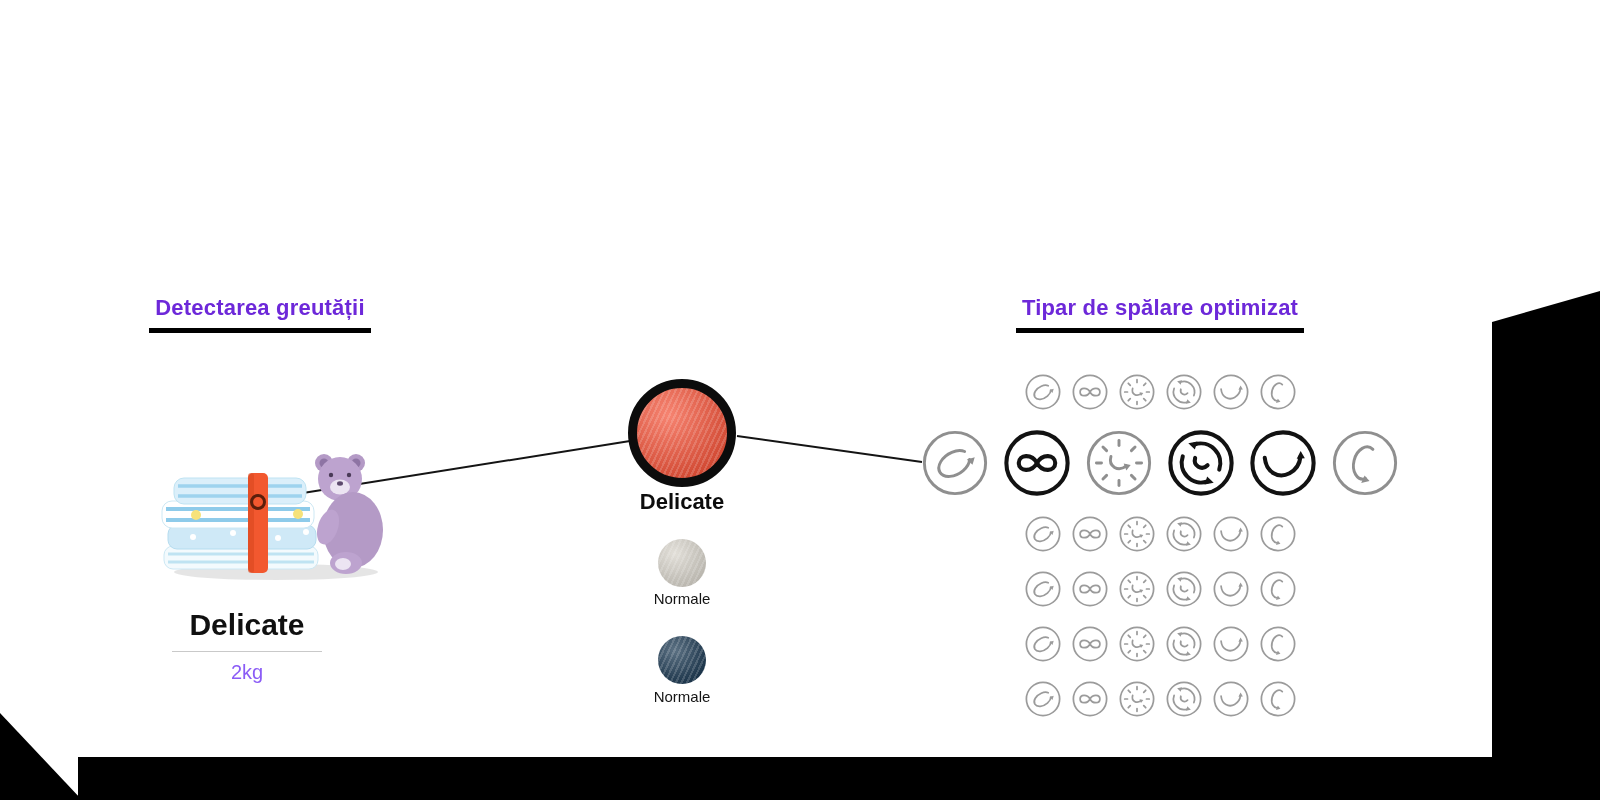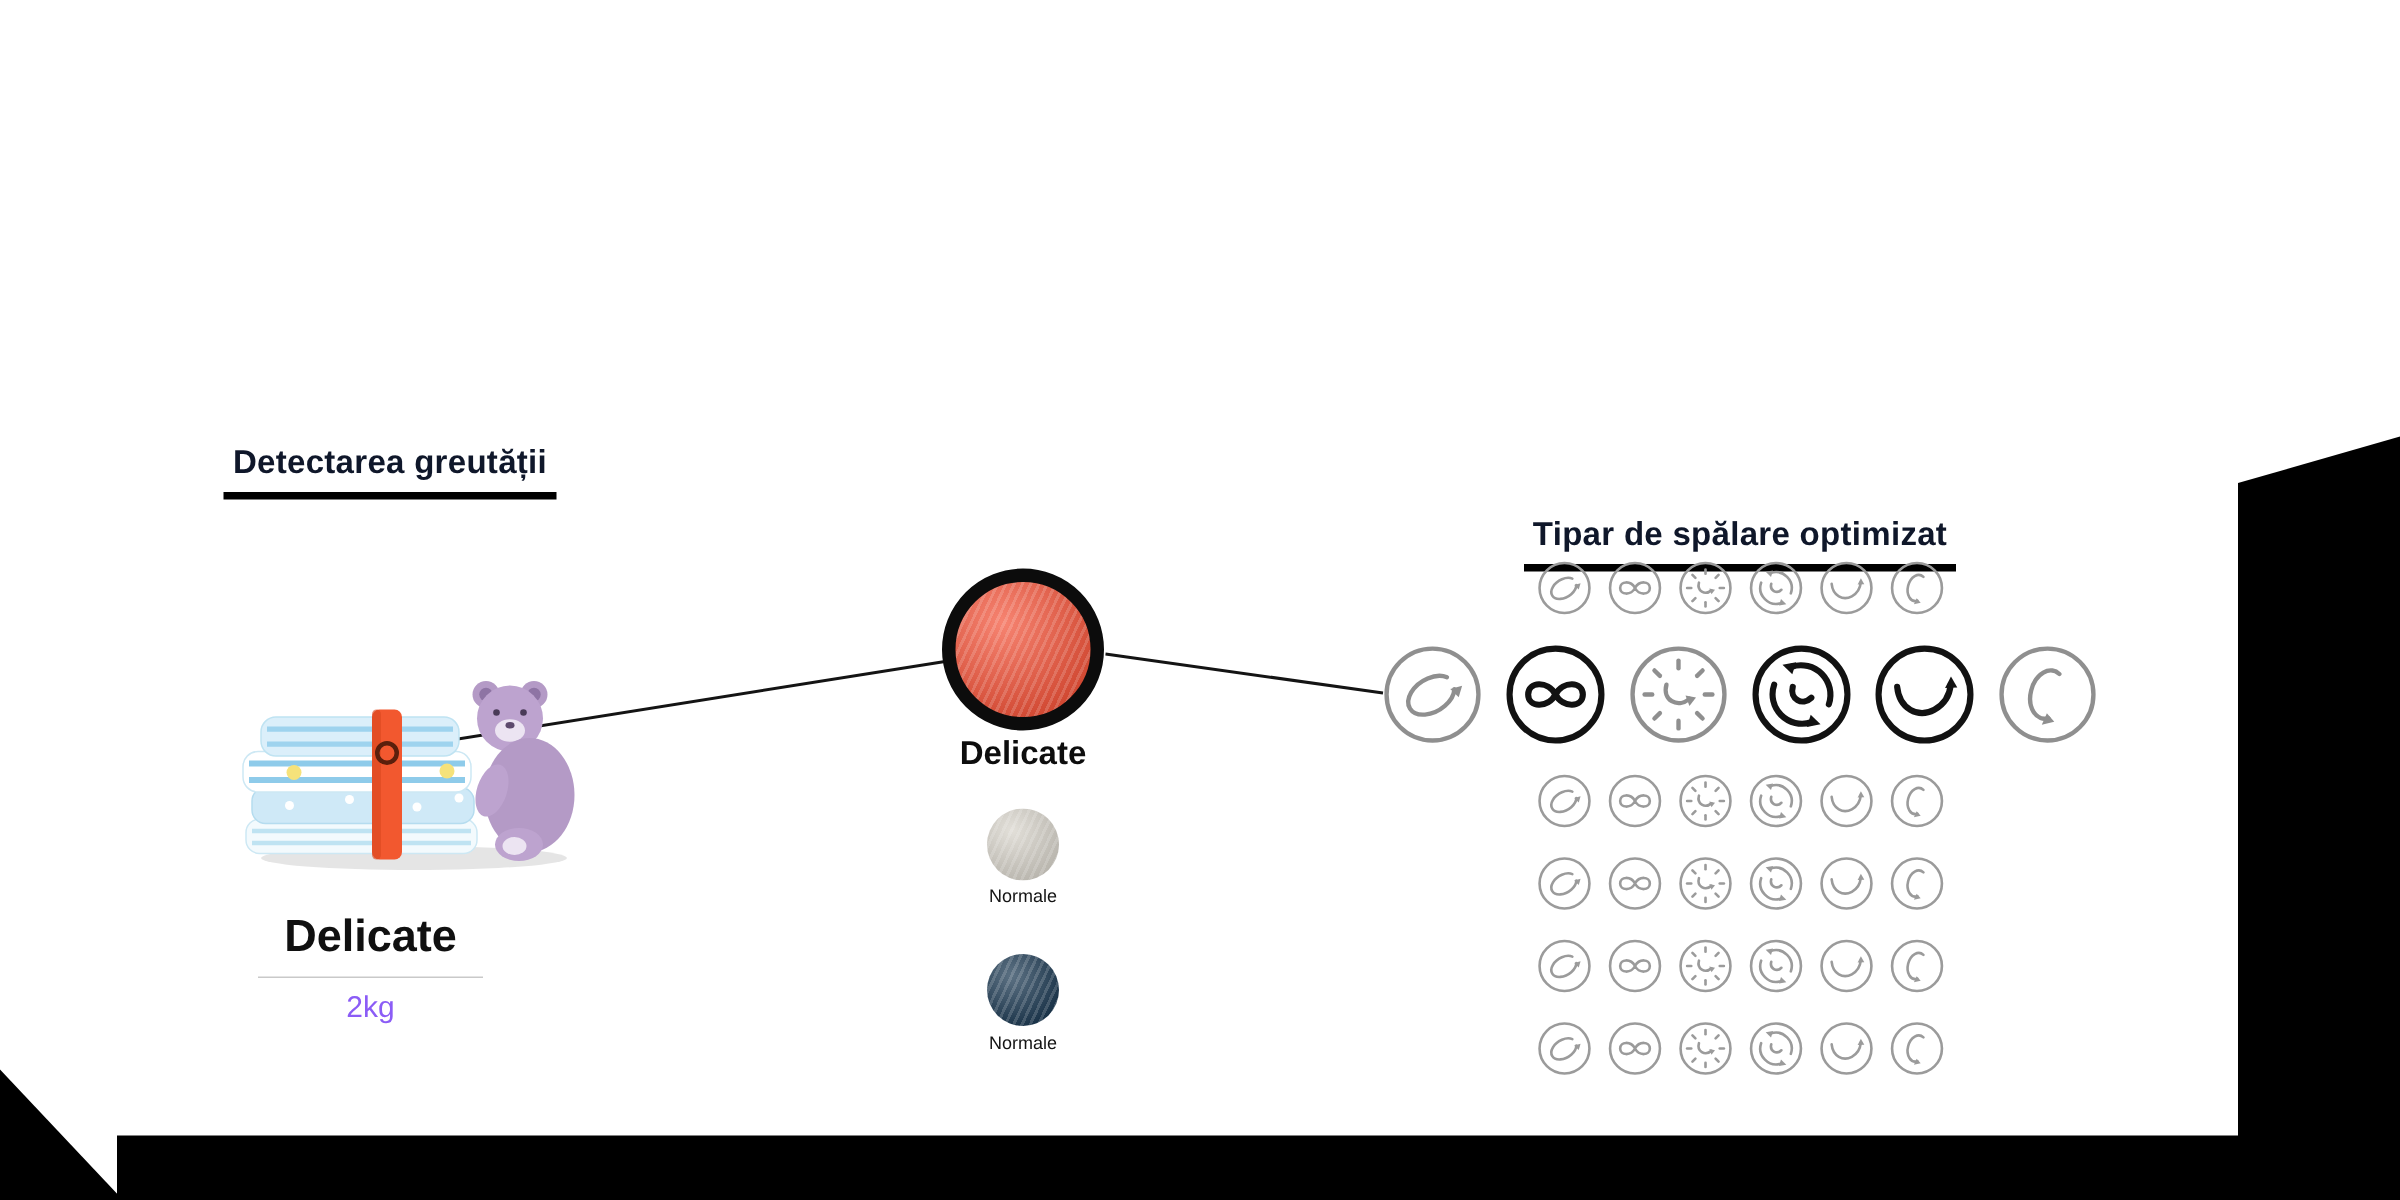--- a/index.html
+++ b/index.html
@@ -5,26 +5,26 @@
   html,body { margin:0; padding:0; background:#ffffff; }
   .stage {
     position:relative; width:1600px; height:800px; background:#ffffff;
     overflow:hidden; font-family:"Liberation Sans","DejaVu Sans",sans-serif;
   }
   svg.overlay { position:absolute; left:0; top:0; width:1600px; height:800px; pointer-events:none; }
 
   
   .col-title { position:absolute; text-align:center; }
   .col-title .t {
-    display:inline-block; margin:0; font-size:22px; font-weight:700; color:#0f172a;
+    display:inline-block; margin:0; font-size:22px; font-weight:700; color:#6d28d9;
     border-bottom:5px solid #000; padding:0 6px 7px; letter-spacing:.2px; white-space:nowrap;
   }
   #title-weight   { left:100px; top:295px; width:320px; }
   #title-softness { left:520px; top:295px; width:324px; }
-  #title-pattern  { left:980px; top:295px; width:360px;margin-top:48px; }
+  #title-pattern  { left:980px; top:295px; width:360px; }
 
   
   .illustration { position:absolute; left:148px; top:445px; width:250px; height:140px; }
   .weight-result { position:absolute; left:122px; top:608px; width:250px; text-align:center; }
   .weight-label { font-size:30px; font-weight:700; color:#101010; }
   .weight-divider { width:150px; height:1px; background:#c9c9c9; margin:9px auto 0; }
   .weight-value { margin-top:9px; font-size:20px; color:#8b5cf6; }
 
   
   .swatch {
@@ -34,21 +34,21 @@
       repeating-linear-gradient(115deg, rgba(255,255,255,.16) 0 2px, rgba(255,255,255,0) 2px 5px),
       radial-gradient(circle at 35% 30%, rgba(255,255,255,.28), rgba(0,0,0,.14) 78%);
   }
   .swatch-selected { left:628px; top:379px; width:108px; height:108px;
     border:9px solid #0c0c0c; box-sizing:border-box; }
   #swatch-normale { left:658px; top:539px; width:48px; height:48px; }
   #swatch-rigide  { left:658px; top:636px; width:48px; height:48px; }
   .softness-label-selected { position:absolute; left:582px; top:489px; width:200px;
     text-align:center; font-size:22px; font-weight:700; color:#0d0d0d; }
   .option-label { position:absolute; left:582px; width:200px; text-align:center;
-    font-size:12px; color:#141414; }
+    font-size:15px; color:#141414; }
   #label-normale { top:590px; }
   #label-rigide  { top:688px; }
 
   
   .pattern-grid { position:absolute; left:910px; top:373px; width:500px;
     display:flex; flex-direction:column; align-items:center; gap:17px; }
   .prow { display:flex; align-items:center; }
   .prow.small { gap:9px; }
   .prow.large { gap:12px; }
   .micon { display:block; fill:none; stroke-linecap:round; stroke-linejoin:round;

